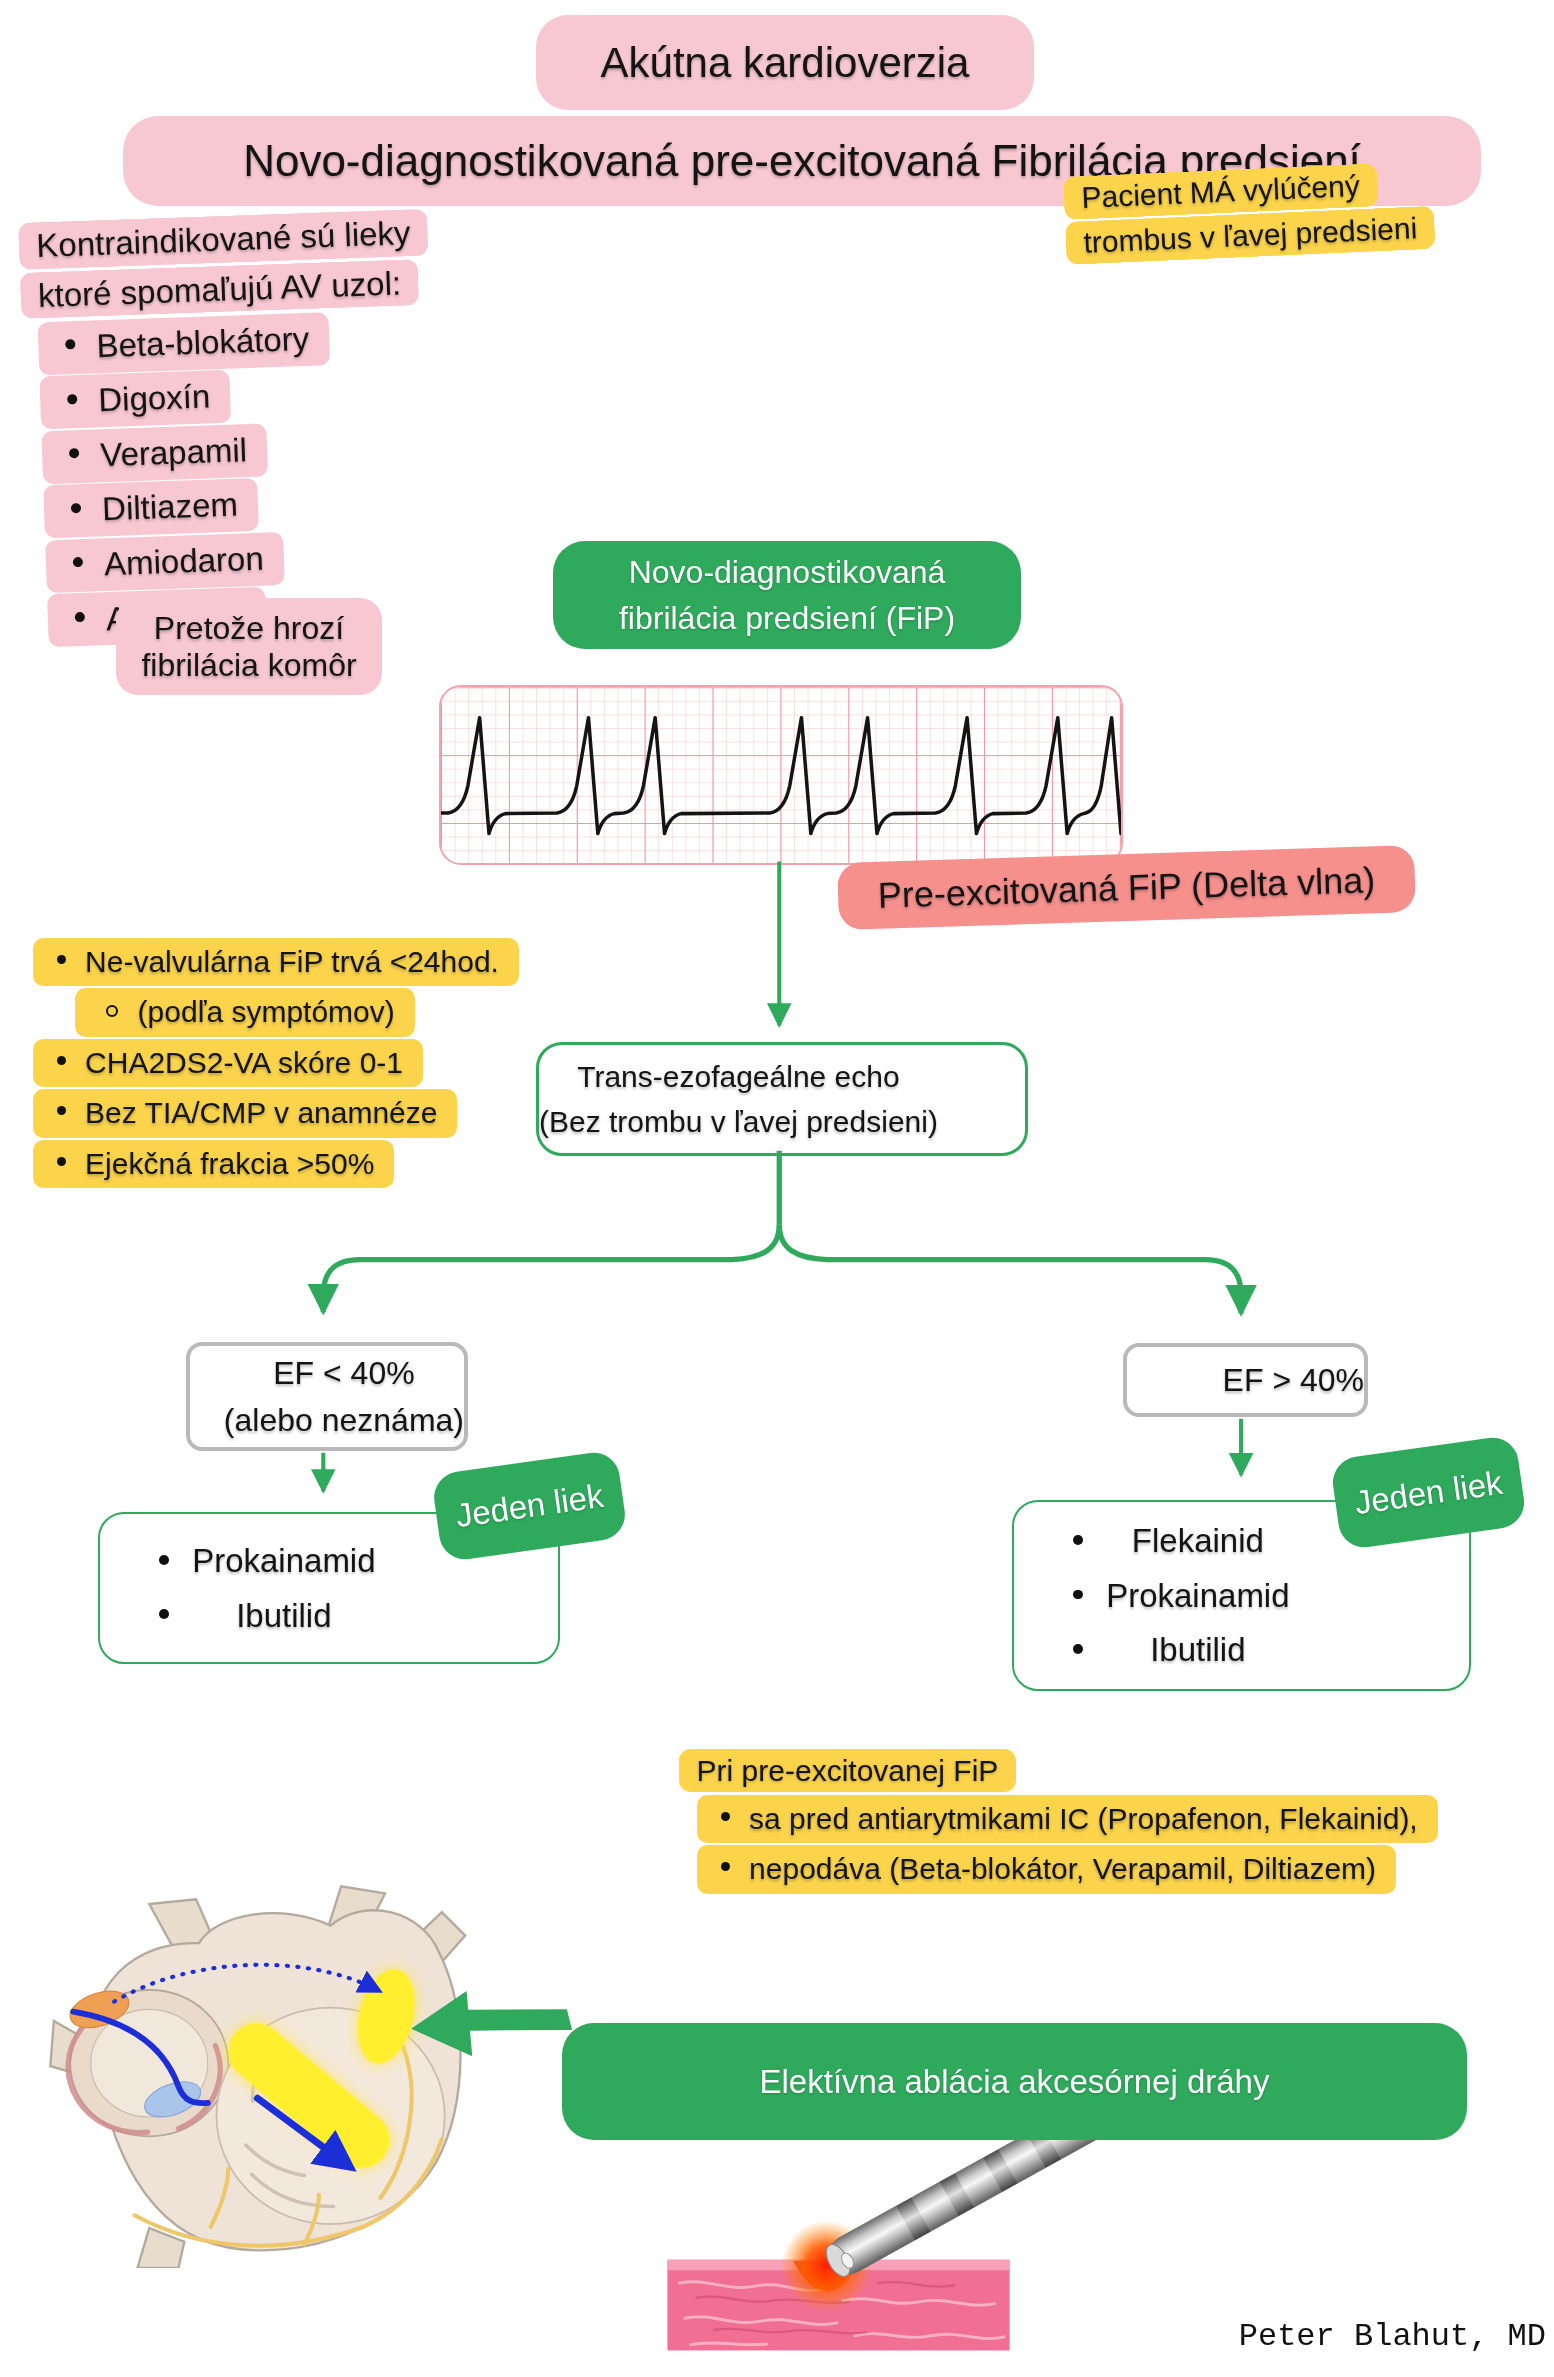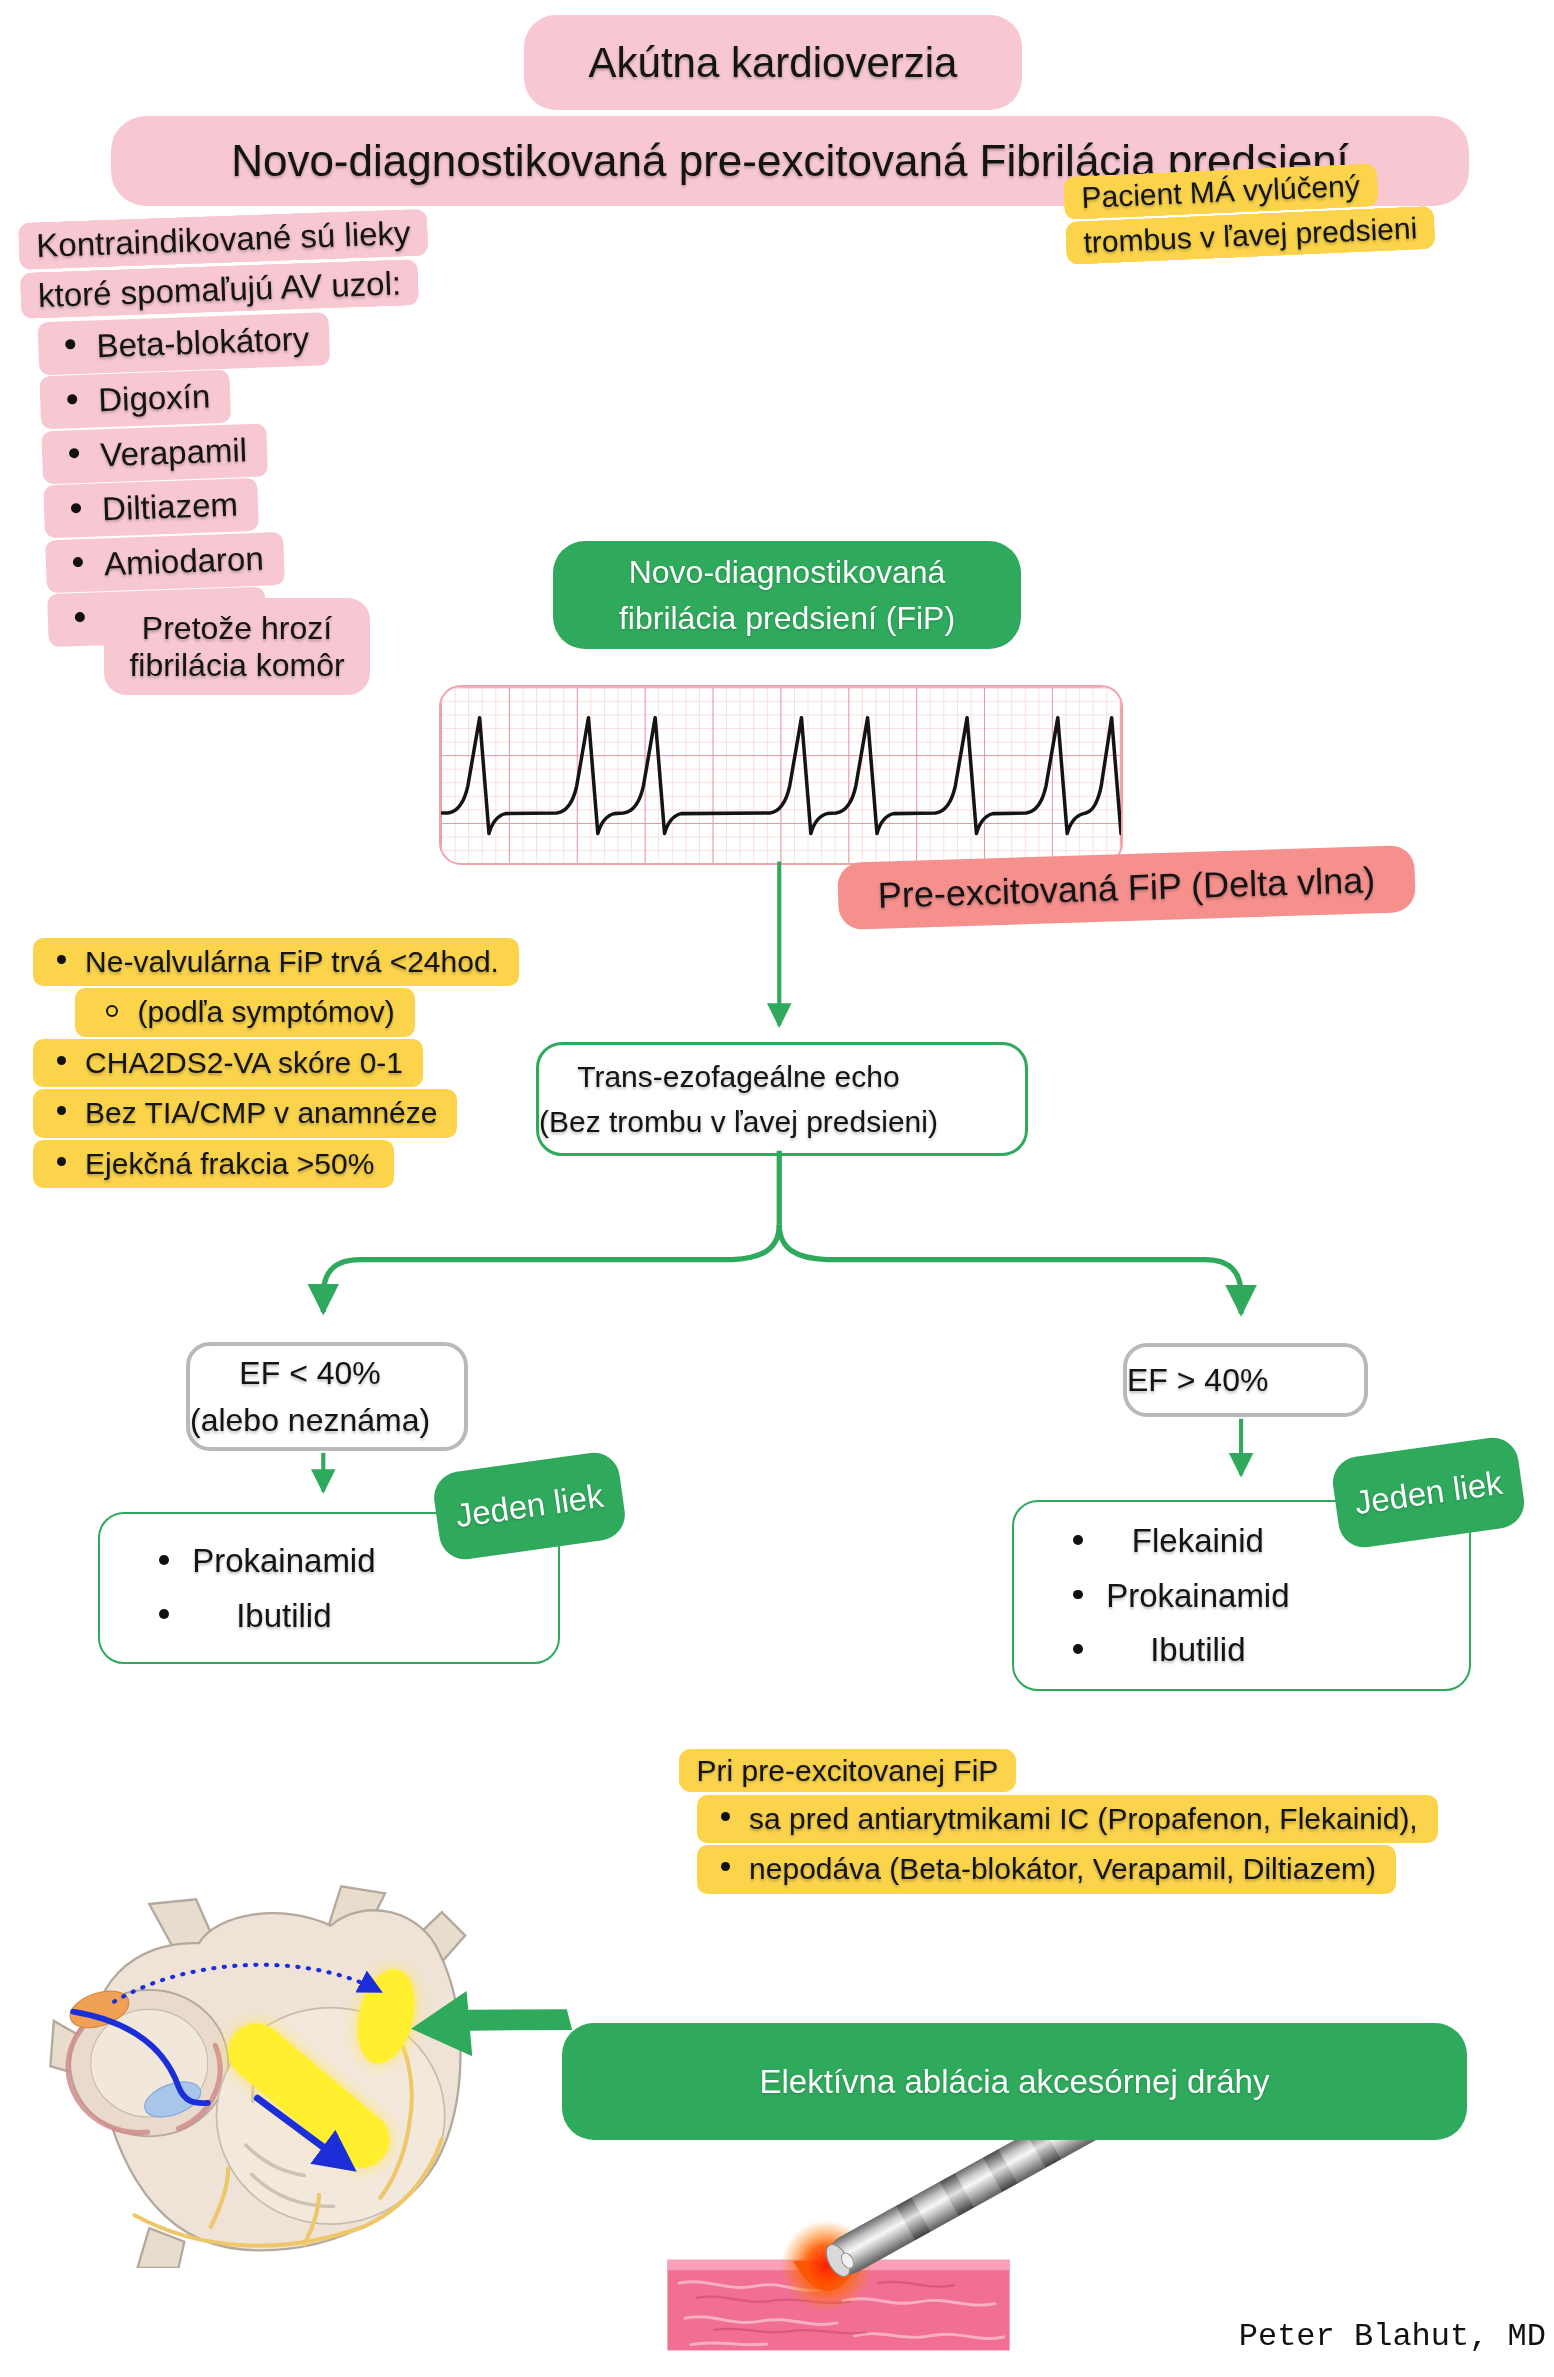--- a/index.html
+++ b/index.html
@@ -5,24 +5,24 @@
   html,body{margin:0;padding:0;background:#fff;}
   .canvas{
     position:relative;width:1555px;height:2377px;background:#ffffff;
     font-family:"Liberation Sans",sans-serif;color:#141414;overflow:hidden;
   }
   .abs{position:absolute;}
   .shadow-t{text-shadow:0 1.8px 2.9px rgba(0,0,0,.28);}
   .shadow-w{text-shadow:0 1.2px 2.3px rgba(0,0,0,.22);}
 
   
-  .pinkbox{background:var(--pink,#f8c8d2);border-radius:32px;display:flex;align-items:center;justify-content:center;text-align:center;}
+  .pinkbox{background:var(--pink,#f8c8d2);border-radius:32px;display:flex;align-items:center;justify-content:center;text-align:center;margin-left:12px;}
   .greenbox{background:var(--green,#2fa95c);border-radius:32px;display:flex;align-items:center;justify-content:center;text-align:center;color:#fff;}
   .outline-green{background:#fff;border:3.5px solid var(--green,#2fa95c);border-radius:26px;display:flex;align-items:center;justify-content:flex-start;text-align:center;}
-  .outline-gray{background:#fff;border:4.7px solid var(--gray,#b9b9b9);border-radius:24px;display:flex;align-items:center;justify-content:flex-start;text-align:center;}
+  .outline-gray{background:#fff;border:4.7px solid var(--gray,#b9b9b9);border-radius:16px;display:flex;align-items:center;justify-content:flex-end;text-align:center;}
   .pre{white-space:pre-line;}
 
   
   .hl{display:inline;white-space:pre-line;border-radius:11.7px;padding:4.7px 17.6px;
       -webkit-box-decoration-break:clone;box-decoration-break:clone;line-height:1.5;}
   .hl.pink{background:var(--pink,#f8c8d2);}
   .hl.yellow{background:var(--yellow,#fbd44c);}
 
   ul.blob{margin:1.2px 0 0 0;padding:0;list-style:none;}
   ul.blob li{width:max-content;max-width:878px;position:relative;border-radius:10.5px;

